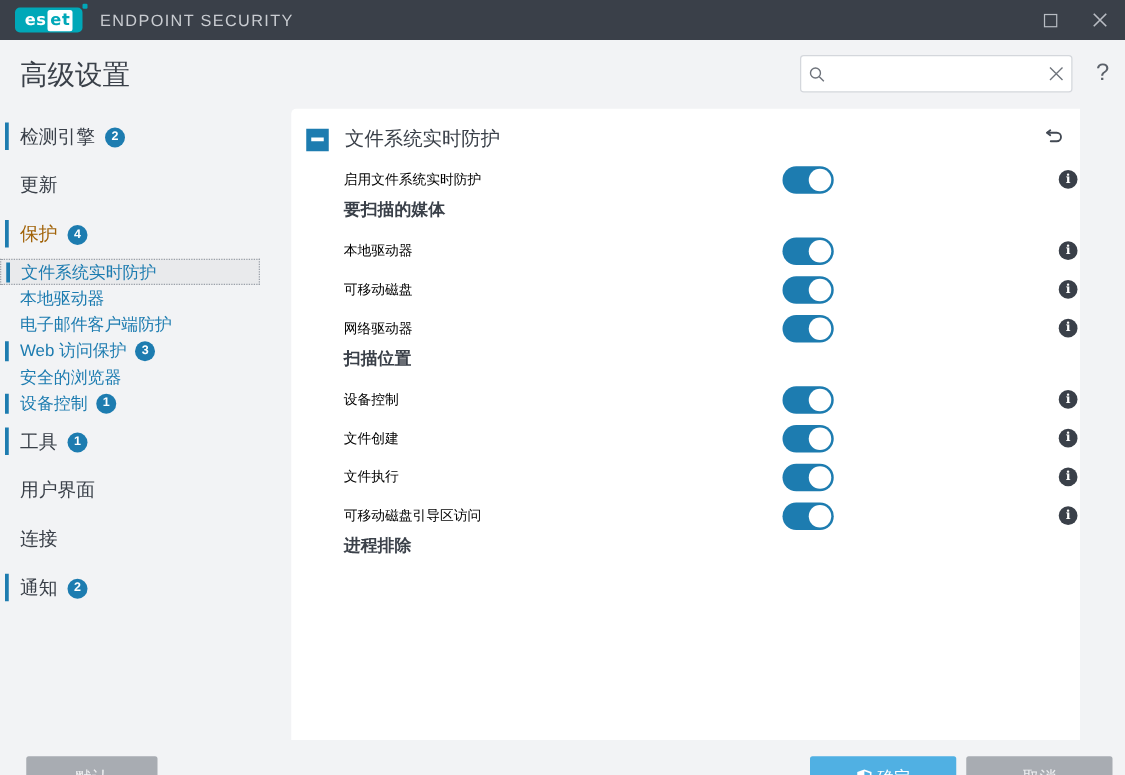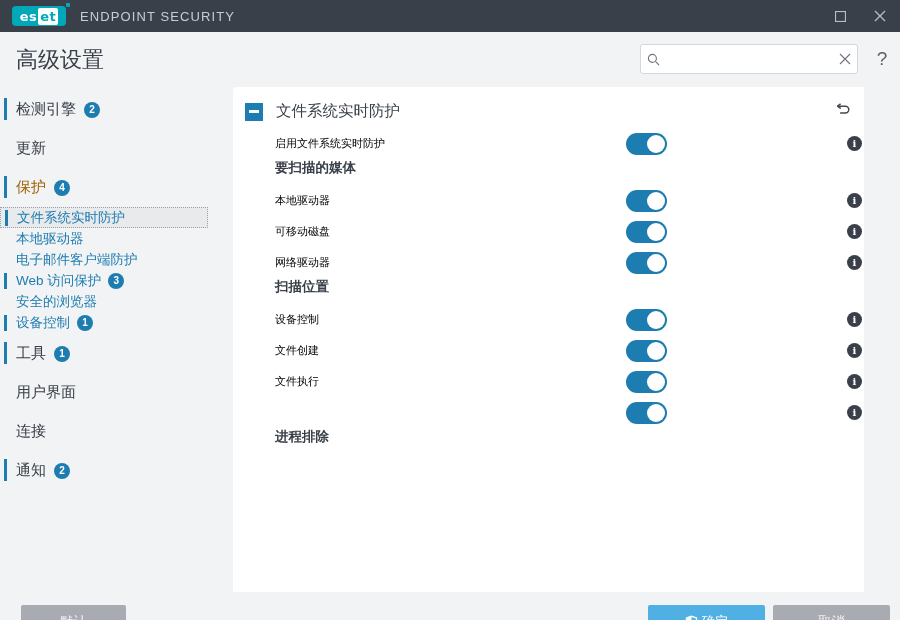--- a/index.html
+++ b/index.html
@@ -392,20 +392,21 @@
             <div class="info-icon">i</div>
           </div>
           <div class="opt-row">
             <span class="opt-label">文件执行</span>
             <div class="toggle">
               <span class="knob"></span>
             </div>
             <div class="info-icon">i</div>
           </div>
           <div class="opt-row">
+            <span class="opt-label">可移动磁盘引导区访问</span>
             <div class="toggle">
               <span class="knob"></span>
             </div>
             <div class="info-icon">i</div>
           </div>
           <div class="group-head">进程排除</div>
         </div>
 
     </div>
   </div>

